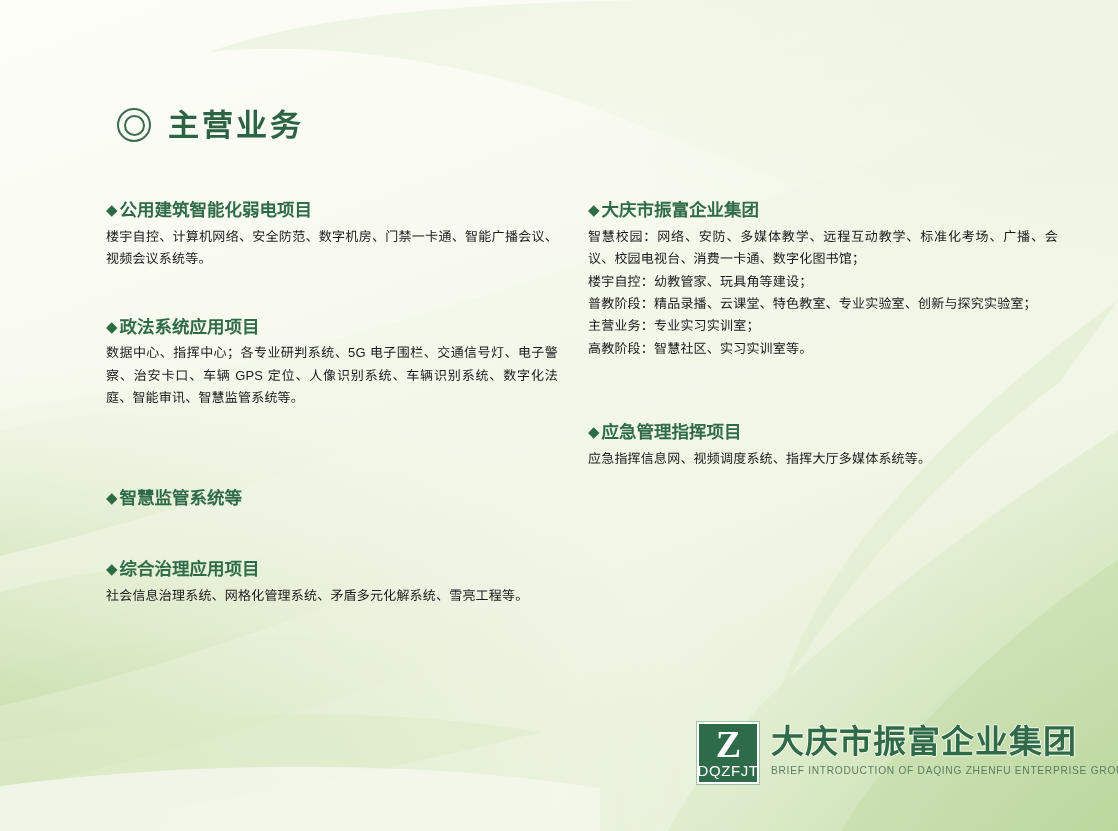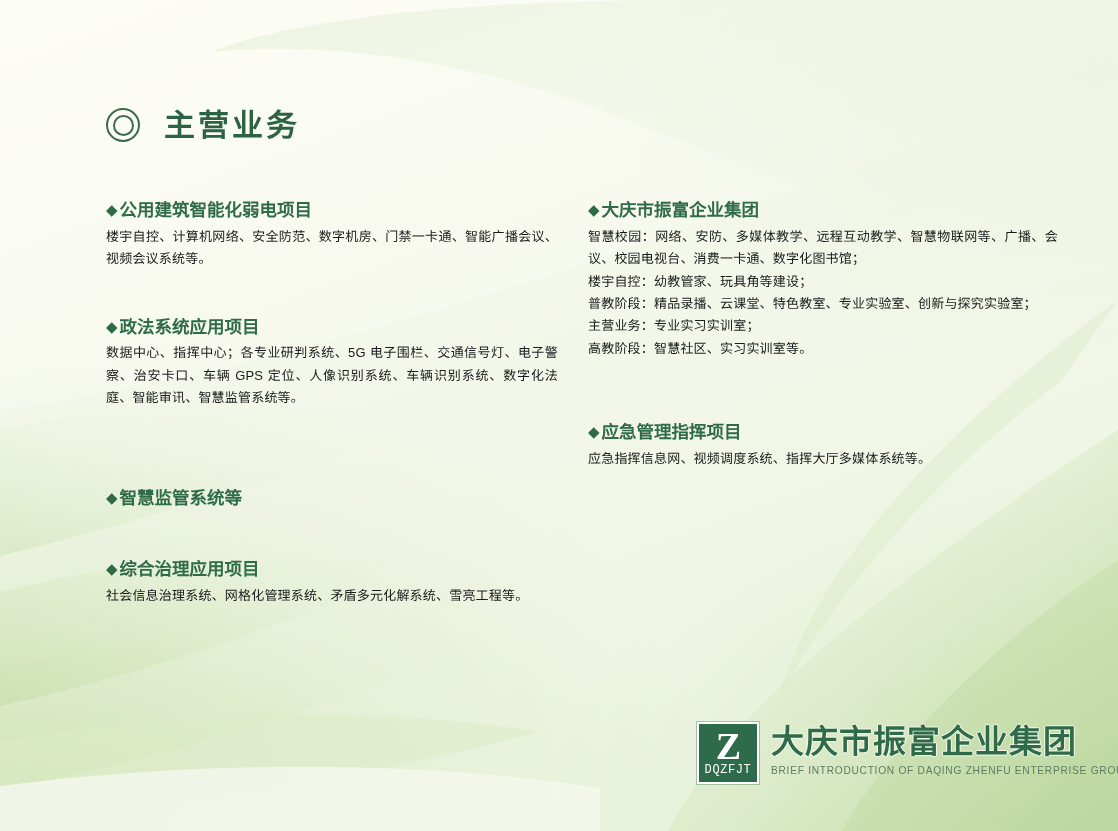--- a/index.html
+++ b/index.html
@@ -33,25 +33,25 @@
 
   
   .content {
     position: absolute;
     inset: 0;
     z-index: 5;
   }
 
   .section-title {
     position: absolute;
-    left: 106px;
+    left: 117px;
     top: 108px;
     display: flex;
     align-items: center;
-    gap: 24px;
+    gap: 17px;
   }
   .title-ring {
     width: 30px;
     height: 30px;
     border: 2px solid #3d6b4d;
     border-radius: 50%;
     display: flex;
     align-items: center;
     justify-content: center;
     flex: none;
@@ -138,22 +138,22 @@
   .logo-mark .z {
     color: #ffffff;
     font-family: "Liberation Serif", "DejaVu Serif", serif;
     font-size: 38px;
     font-weight: bold;
     line-height: 0.86;
     letter-spacing: -1px;
   }
   .logo-mark .abbr {
     color: #ffffff;
-    font-family: Liberation Mono, monospace;
-    font-size: 12px;
+    font-family: Liberation Sans, sans-serif;
+    font-size: 15px;
     letter-spacing: 0.6px;
     line-height: 1;
     margin-top: 2px;
   }
   .logo-words { padding-top: 2px; }
   .logo-cn {
     font-size: 33px;
     font-weight: bold;
     color: #2f6b48;
     letter-spacing: 1px;
@@ -273,21 +273,21 @@
     </div>
 
     <div class="col col-right">
 
       <div class="block">
         <div class="block-head">
           <span class="bullet">◆</span>
           <span>大庆市振富企业集团</span>
         </div>
         <div class="block-body">
-          <p>智慧校园：网络、安防、多媒体教学、远程互动教学、智慧物联网等、广播、会议、校园电视台、消费一卡通、数字化图书馆；</p>
+          <p>智慧校园：网络、安防、多媒体教学、远程互动教学、标准化考场、广播、会议、校园电视台、消费一卡通、数字化图书馆；</p>
           <p>楼宇自控：幼教管家、玩具角等建设；</p>
           <p>普教阶段：精品录播、云课堂、特色教室、专业实验室、创新与探究实验室；</p>
           <p>主营业务：专业实习实训室；</p>
           <p>高教阶段：智慧社区、实习实训室等。</p>
         </div>
       </div>
 
       <div class="gap-lg"></div>
 
       <div class="block">

